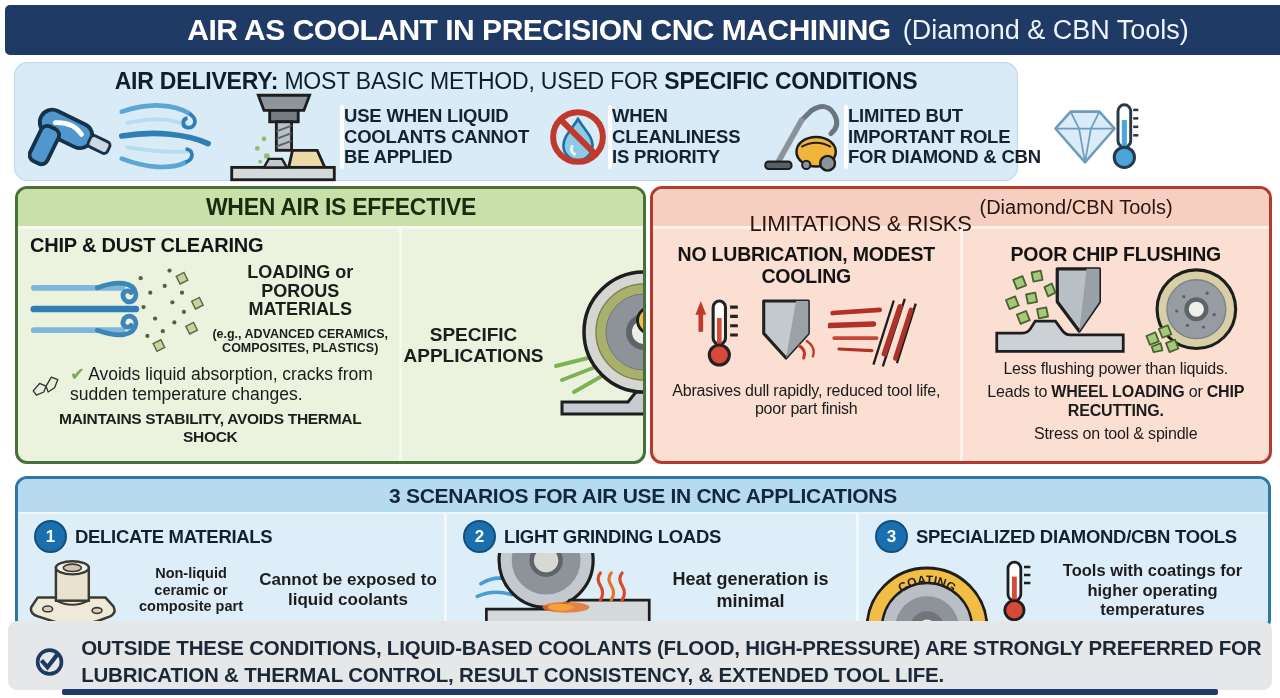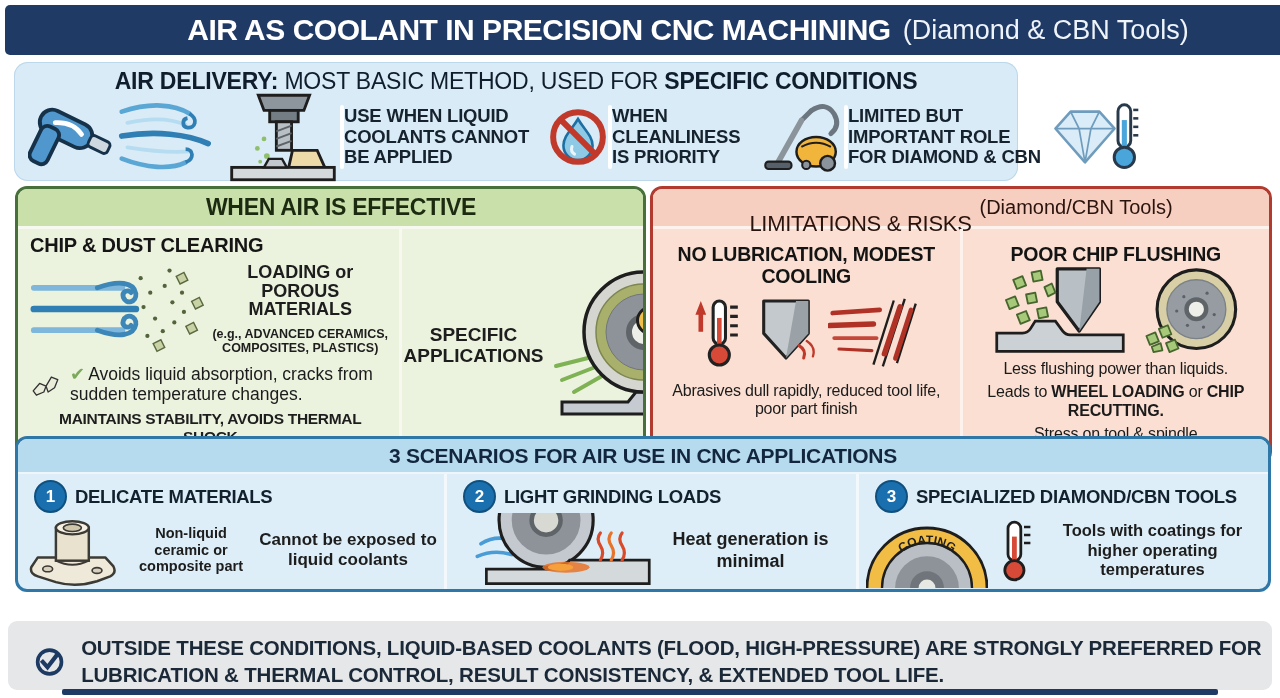--- a/index.html
+++ b/index.html
@@ -58,21 +58,21 @@
   .p-red .band .rn{font-size:20px;font-weight:400;color:#2a130d;}
   .r-body{flex:1;display:flex;min-height:0;}
   .r-col{width:50%;padding:12px 10px;display:flex;flex-direction:column;}
   .r-col.right{border-left:3px solid #fdf2ec;}
   .r-h{font-size:19.5px;font-weight:800;text-align:center;line-height:1.12;margin-top:3px;letter-spacing:-0.2px;color:#141414;}
   .r-icons{display:flex;align-items:center;justify-content:center;gap:12px;height:88px;margin-top:1px;}
   .r-p{font-size:16px;text-align:center;line-height:1.16;margin-top:5px;color:#1b1b1b;font-weight:500;letter-spacing:-0.2px;}
   .b{font-weight:800;}
 
   
-  .p-scen{left:15px;top:436px;width:1250px;height:150px;background:#ddeef8;border:3px solid #2f77a6;}
+  .p-scen{left:15px;top:476px;width:1250px;height:150px;background:#ddeef8;border:3px solid #2f77a6;}
   .p-scen .band{height:33px;background:#b7dbee;border-bottom:2px solid #eef6fb;
                 font-size:21px;font-weight:800;color:#12263f;letter-spacing:-0.3px;}
   .s-body{flex:1;display:flex;min-height:0;}
   .s-col{flex:1;padding:3px 6px;display:flex;flex-direction:column;}
   .s-col.mid,.s-col.last{border-left:3px solid #f2f8fc;}
   .s-head{display:flex;align-items:center;gap:8px;margin:3px 0 0 10px;}
   .s-num{width:29px;height:29px;border-radius:50%;background:#1a70ae;border:2.5px solid #10507e;color:#fff;
          display:flex;align-items:center;justify-content:center;font-weight:800;font-size:17px;flex:none;}
   .s-h{font-size:18.5px;font-weight:800;color:#13212e;letter-spacing:-0.3px;white-space:nowrap;}
   .s-content{flex:1;display:flex;align-items:center;justify-content:center;gap:12px;}

